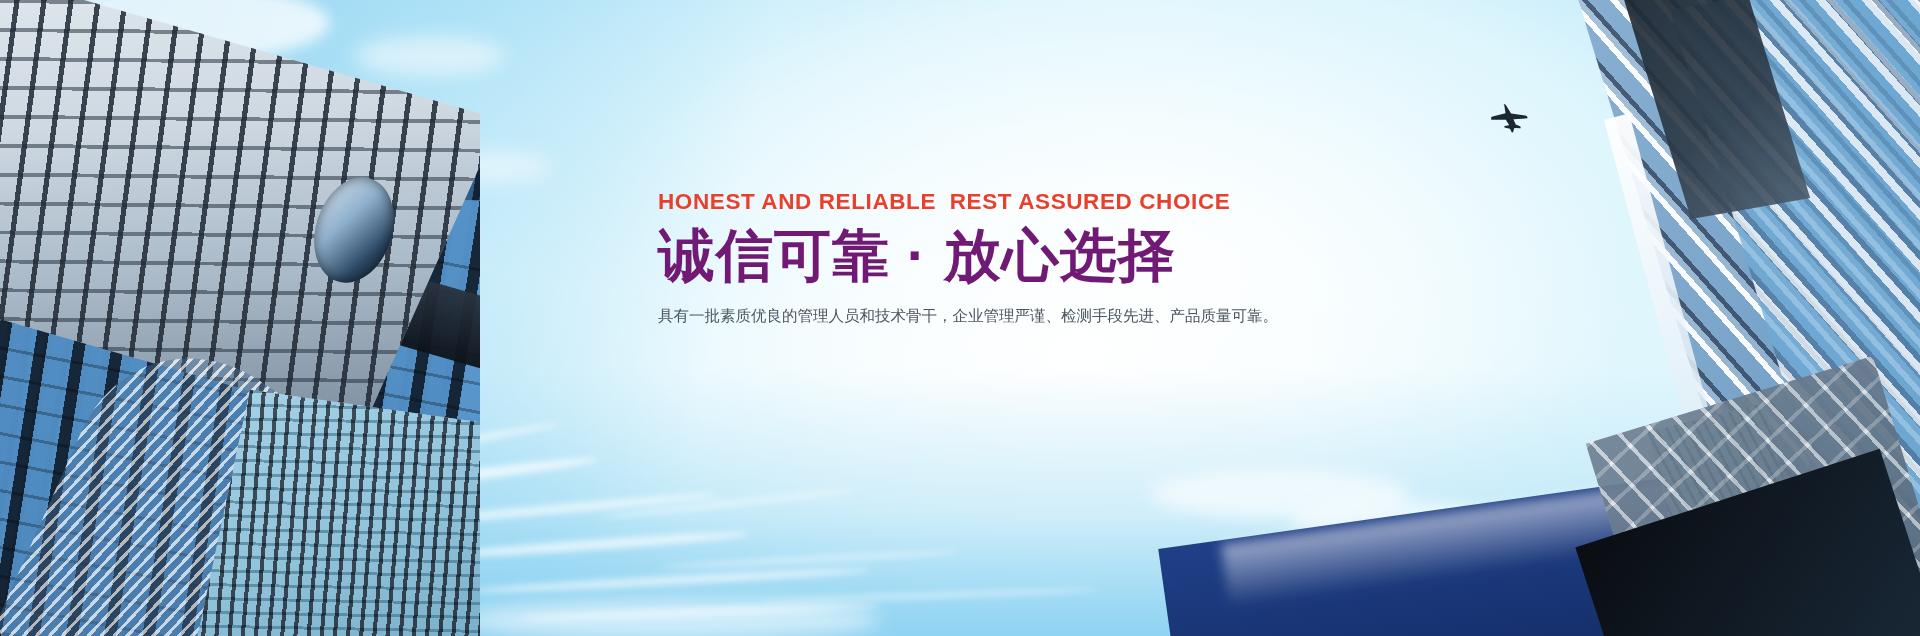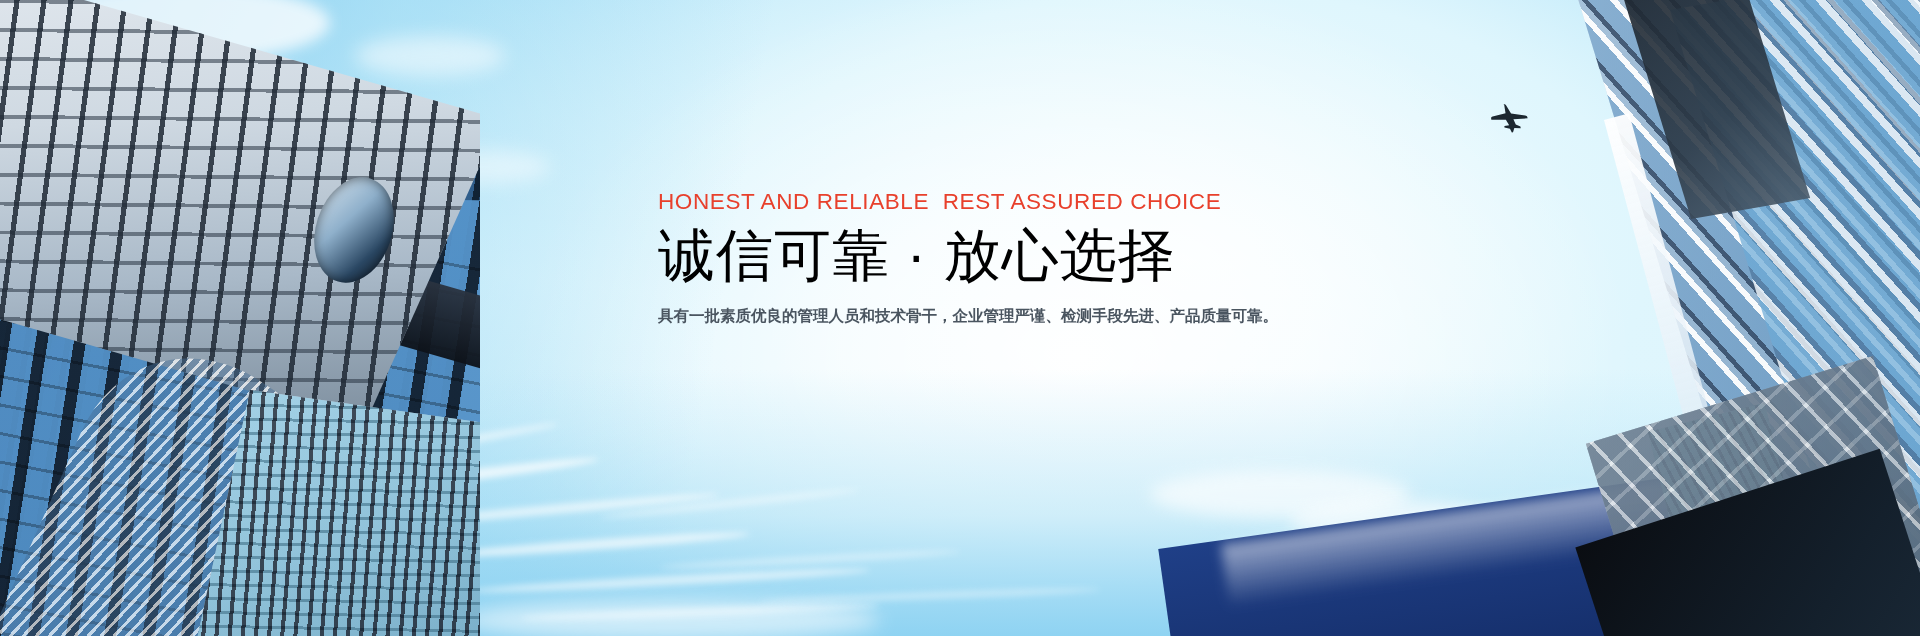--- a/index.html
+++ b/index.html
@@ -305,41 +305,41 @@
   .copy{
     position:absolute;
     left:658px; top:188px;
     width:1020px;
     z-index:40;
   }
   .eng{
     color:#e8402c;
     font-size:22.5px;
     letter-spacing:.6px;
-    font-weight:400;
+    font-weight:700;
     white-space:pre;
     line-height:1.2;
   }
   .headline{
     margin-top:9px;
-    color:#000000;
+    color:#701a75;
     font-size:57px;
-    font-weight:400;
+    font-weight:700;
     letter-spacing:1px;
     line-height:1.1;
     white-space:pre;
   }
   .desc{
     margin-top:16px;
     color:#4a5560;
     font-size:15.5px;
     line-height:1.72;
     white-space:nowrap;
   }
-  .desc .line{ display:block;font-weight:bold; }
+  .desc .line{ display:block; }
 </style>
 </head>
 <body>
 
 <div id="banner">
 
   <div class="sky"></div>
   <div class="sky-left-tint"></div>
   <div class="sky-bottom-tint"></div>
 

